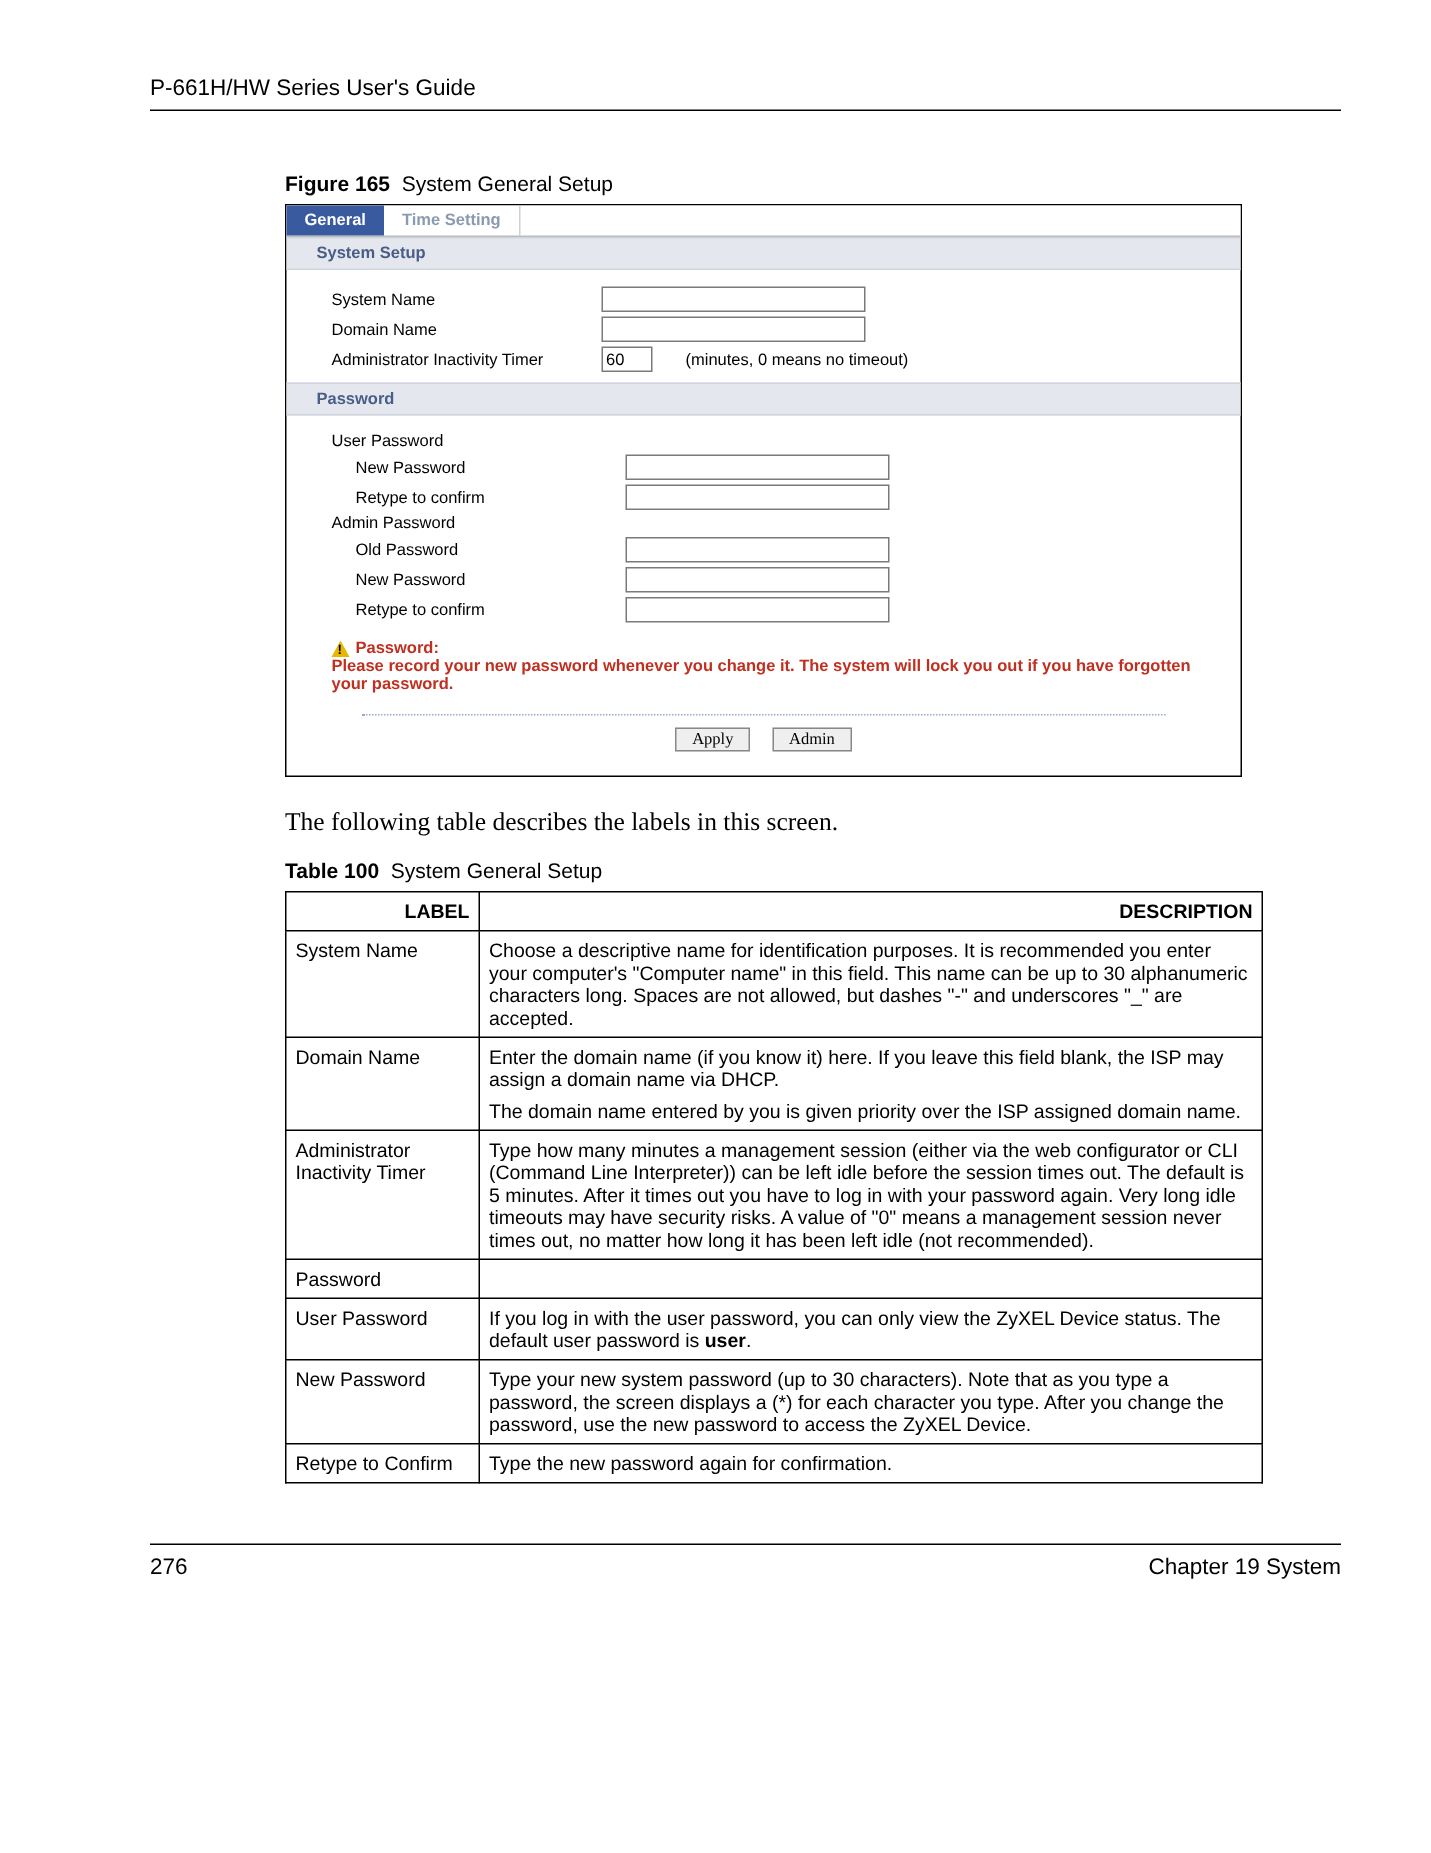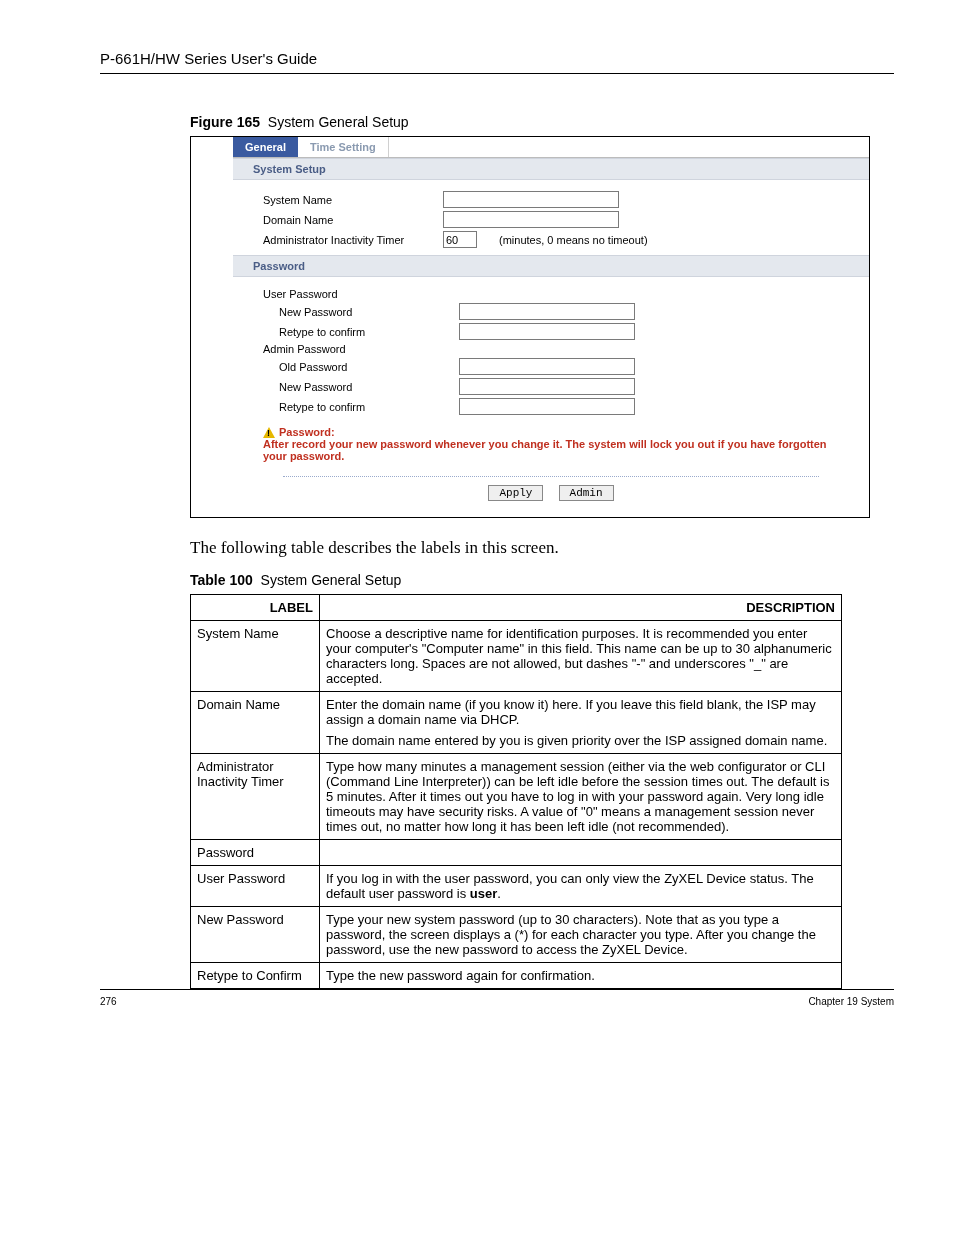--- a/index.html
+++ b/index.html
@@ -31,21 +31,20 @@
 
   
   .ui-panel {
     margin-left: 90px;
     width: 636px;
     border: 1px solid #000;
     font-family: Verdana, Arial, sans-serif;
     font-size: 11px;
     color: #000;
     background: #fff;
-    padding-left: 42px;
   }
   .tabs {
     display: flex;
     background: #fff;
     border-bottom: 1px solid #bcbcbc;
   }
   .tab {
     padding: 4px 12px 4px 12px;
     font-weight: bold;
     font-size: 11px;
@@ -97,21 +96,21 @@
   .caution-label { color: #c03020; }
   .caution-text { color: #c03020; font-weight: bold; }
 
   .btn-row {
     text-align: center;
     padding: 8px 0 16px 0;
     border-top: 1px dotted #9aaacc;
     margin: 6px 50px 0 50px;
   }
   .btn {
-    font-family: Liberation Mono, monospace;
+    font-family: Liberation Serif, serif;
     font-size: 11px;
     padding: 1px 10px;
     background: #efefef;
     border: 1px solid #888;
     margin: 0 6px;
     cursor: pointer;
   }
 
   
   table.desc {
@@ -129,23 +128,24 @@
   }
   table.desc th { font-weight: bold; text-align: right; }
   table.desc .col-label { width: 116px; }
   table.desc p { margin: 0 0 6px 0; }
   table.desc p:last-child { margin-bottom: 0; }
 
   .footer {
     display: flex;
     justify-content: space-between;
     border-top: 1px solid #000;
+    margin-top: 40px;
     padding-top: 6px;
     font-family: Arial, sans-serif;
-    font-size: 10px;
+    font-size: 15px;
   }
 </style>
 </head>
 <body>
 
 <div class="header-title">P-661H/HW Series User's Guide</div>
 
 <div class="figure-caption">
   <b>Figure 165</b>&nbsp;&nbsp;<span>System General Setup</span>
 </div>
@@ -201,21 +201,21 @@
       <span class="label">Retype to confirm</span>
       <input type="text" style="">
     </div>
   </div>
 
   <div class="caution-block">
     <div class="caution-line">
       <span class="warn-icon"></span>
       <span class="caution-label">Password:</span>
     </div>
-    <div class="caution-text">After record your new password whenever you change it. The system will lock you out if you have forgotten your password.</div>
+    <div class="caution-text">Please record your new password whenever you change it. The system will lock you out if you have forgotten your password.</div>
   </div>
 
   <div class="btn-row">
     <button class="btn">Apply</button>
     <button class="btn">Admin</button>
   </div>
 </div>
 
 <div class="body-text">The following table describes the labels in this screen.</div>
 

